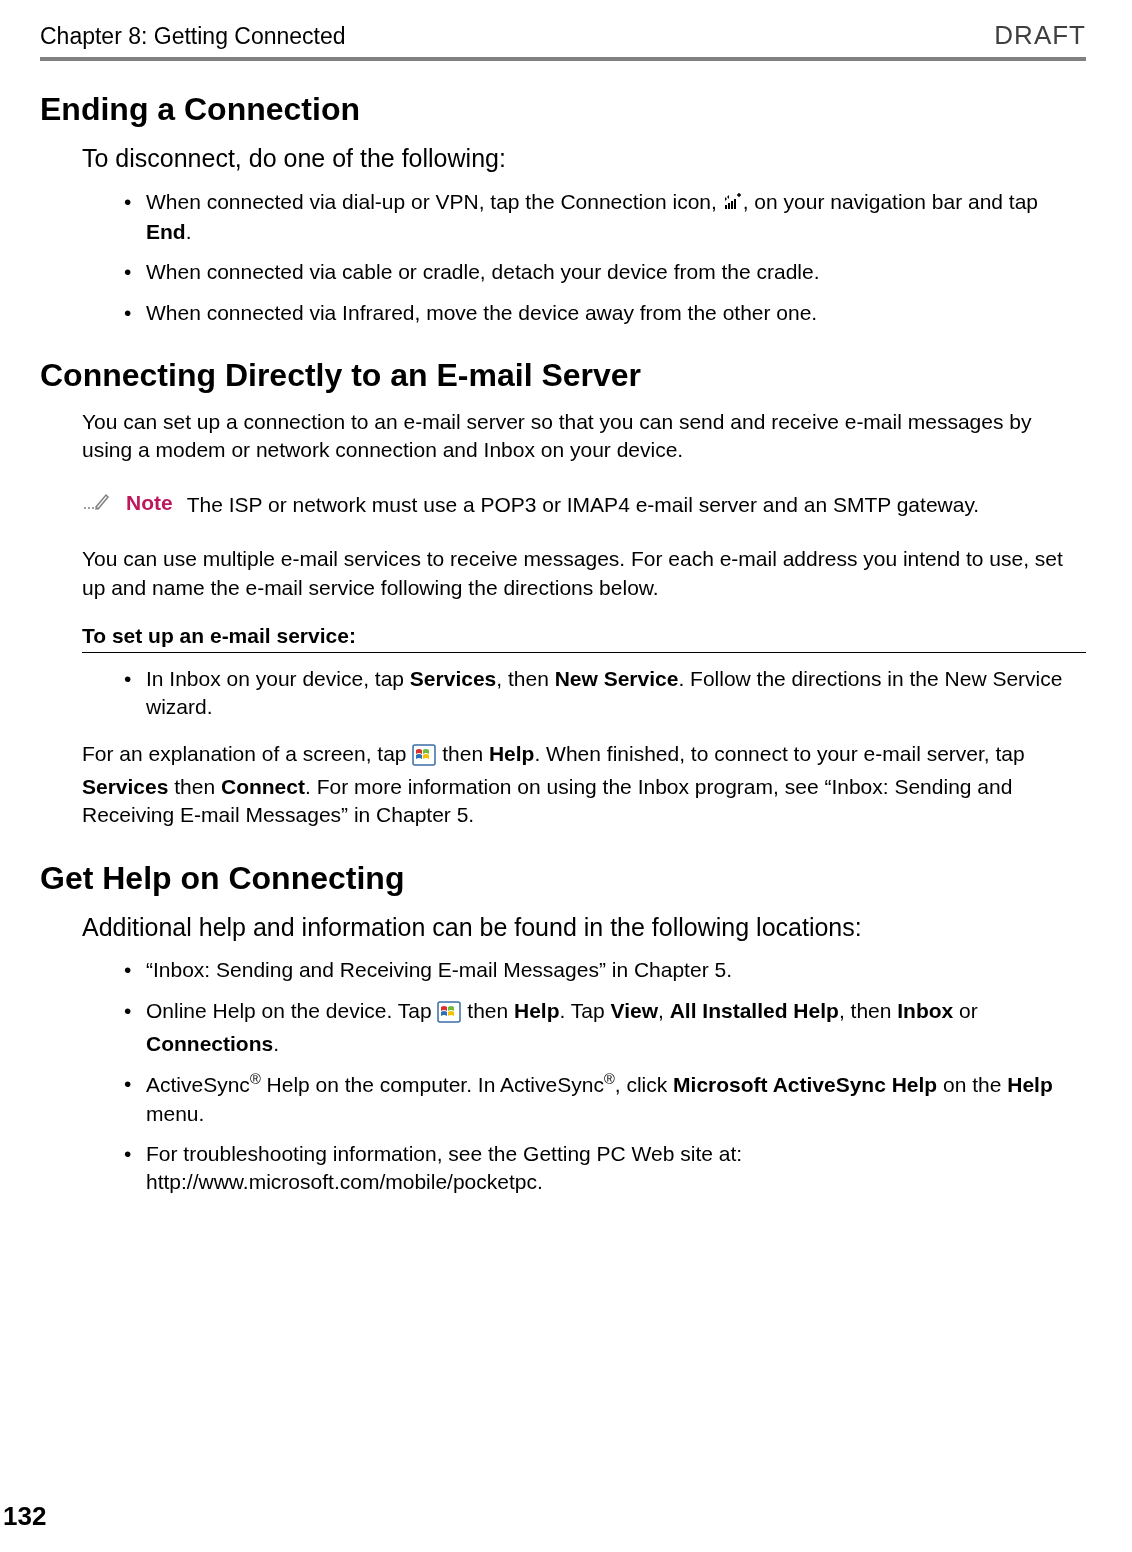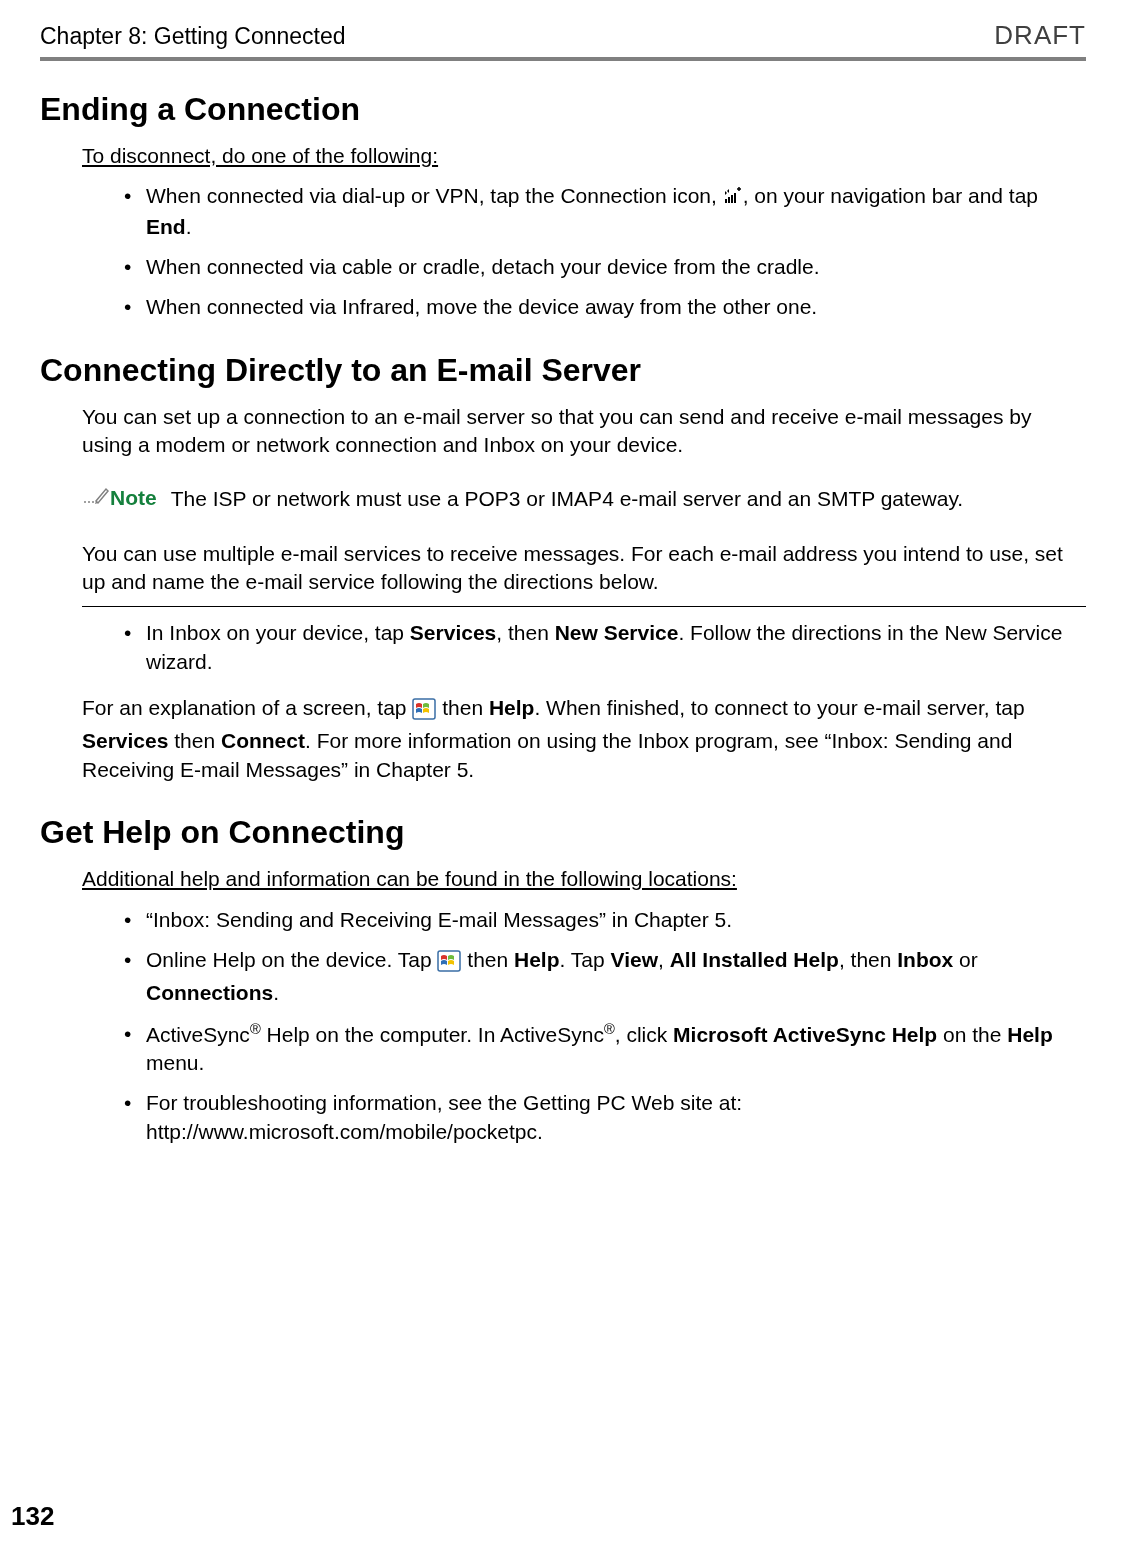--- a/index.html
+++ b/index.html
@@ -46,24 +46,23 @@
   }
   h1 {
     font-size: 32px;
     font-weight: bold;
     margin: 30px 0 14px 0;
   }
   .body-indent {
     margin-left: 42px;
   }
   p.intro {
-    font-size: 21px;
+    font-size: 25px;
     margin: 0 0 10px 0;
     line-height: 1.35;
-    text-decoration: underline;
   }
   ul.bullets {
     list-style: none;
     padding: 0;
     margin: 0 0 18px 42px;
   }
   ul.bullets li {
     position: relative;
     padding-left: 22px;
     font-size: 21px;
@@ -78,22 +77,22 @@
   }
   .note-row {
     display: flex;
     align-items: flex-start;
     gap: 14px;
     margin: 26px 0 26px 0;
   }
   .note-label {
     display: inline-flex;
     align-items: center;
-    gap: 0;
-    color: #15803d;
+    gap: 16px;
+    color: #be185d;
     font-weight: bold;
     font-size: 21px;
     white-space: nowrap;
   }
   .note-text {
     font-size: 21px;
     line-height: 1.35;
   }
   .subhead {
     font-size: 21px;
@@ -103,21 +102,21 @@
   .para {
     font-size: 21px;
     line-height: 1.35;
     margin: 10px 0;
   }
   b { font-weight: bold; }
   .sup { font-size: 0.7em; vertical-align: super; }
   .page-num {
     position: absolute;
     bottom: 20px;
-    left: 11px;
+    left: 3px;
     font-size: 26px;
     font-weight: bold;
   }
   
   .icon-conn {
     display: inline-block;
     vertical-align: -2px;
   }
   .icon-win {
     display: inline-block;
@@ -173,20 +172,21 @@
               <path d="M14 16 L24 4 L26 6 L16 18 Z" fill="none" stroke="#808080" stroke-width="1.5"></path>
               <path d="M14 16 L13 19 L16 18 Z" fill="#808080"></path>
             </svg></span>
         <span>Note</span>
       </span>
       <span class="note-text">The ISP or network must use a POP3 or IMAP4 e-mail server and an SMTP gateway.</span>
     </div>
 
     <p class="para">You can use multiple e-mail services to receive messages. For each e-mail address you intend to use, set up and name the e-mail service following the directions below.</p>
 
+    <div class="subhead">To set up an e-mail service:</div>
     <hr class="hr-thin">
     <ul class="bullets">
       <li>
         <span>In Inbox on your device, tap </span><b>Services</b><span>, then </span><b>New Service</b><span>. Follow the directions in the New Service wizard.</span>
       </li>
     </ul>
     <p class="para">
       <span>For an explanation of a screen, tap </span><span class="icon-win"><svg width="24" height="22" viewBox="0 0 24 22">
             <rect x="1" y="1" width="22" height="20" rx="2" fill="#fff" stroke="#3a6ea5" stroke-width="1.5"></rect>
             <path d="M4 6 Q7 4 10 6 L10 10 Q7 8 4 10 Z" fill="#d9342b"></path>

